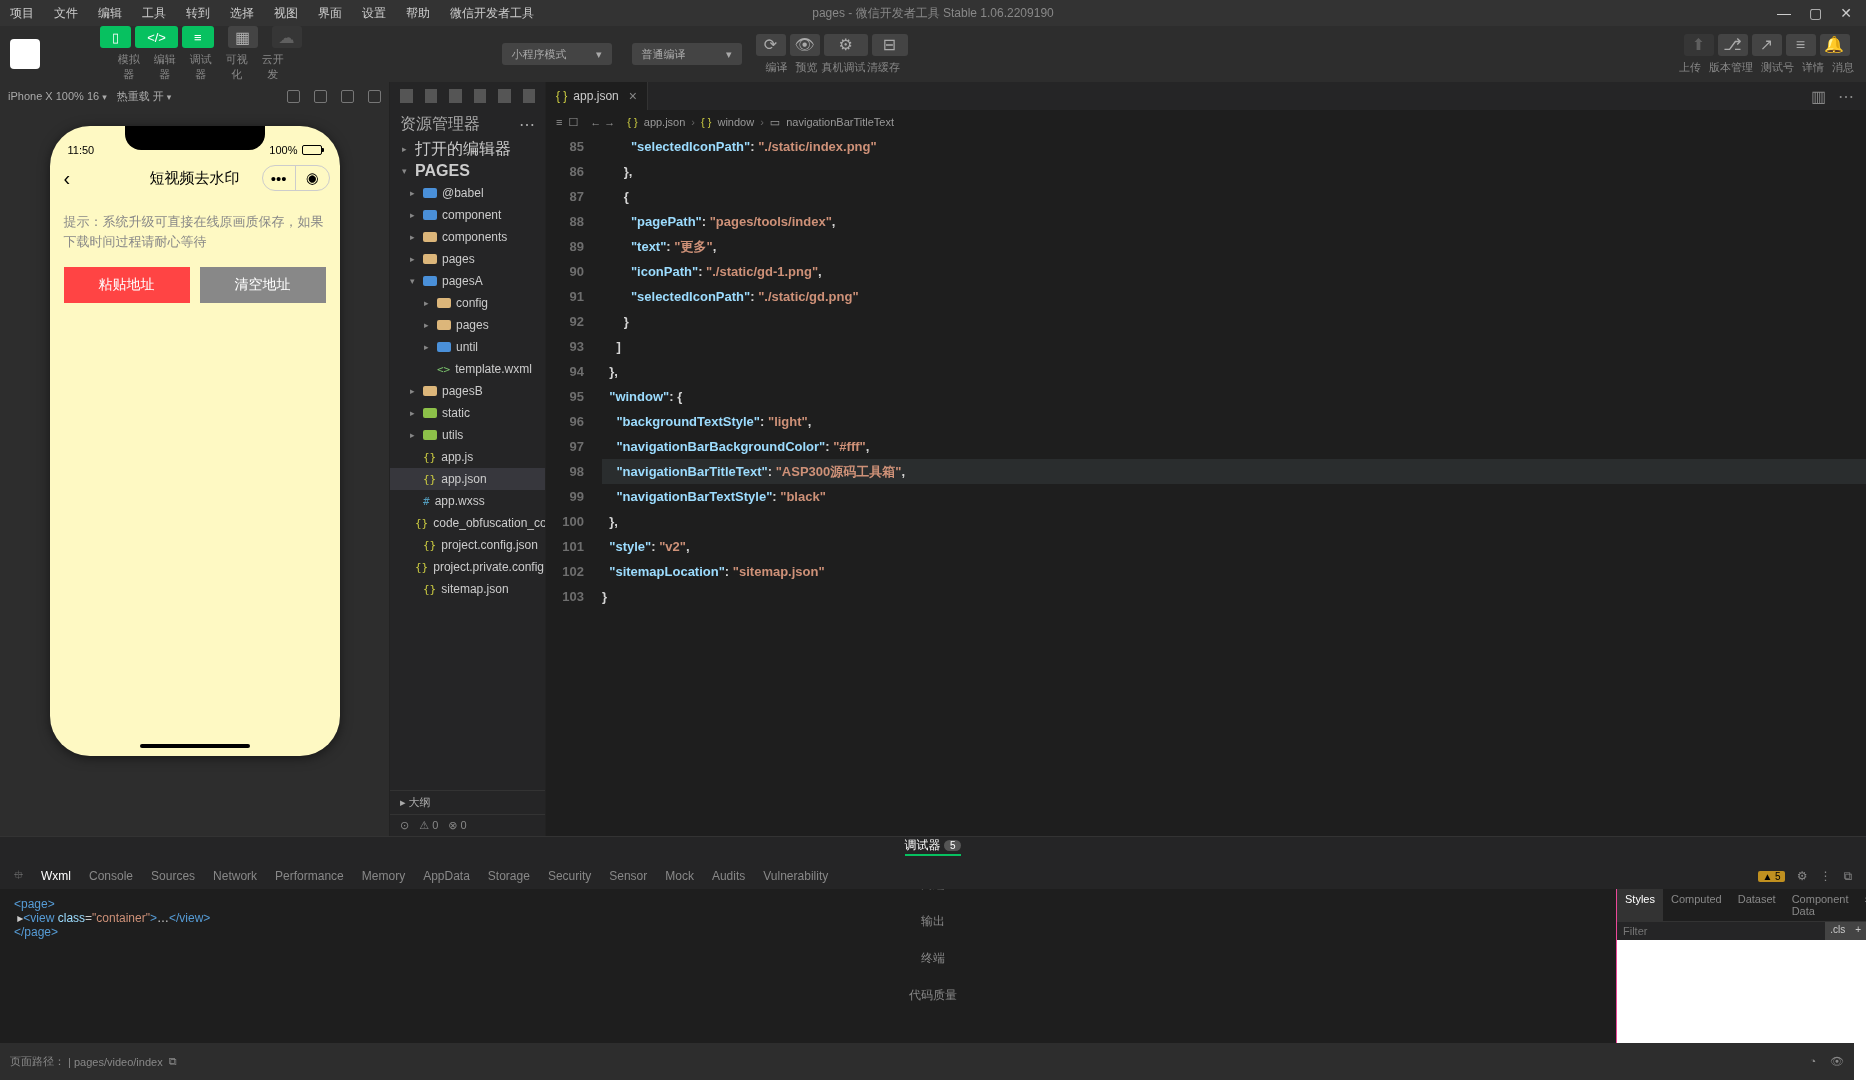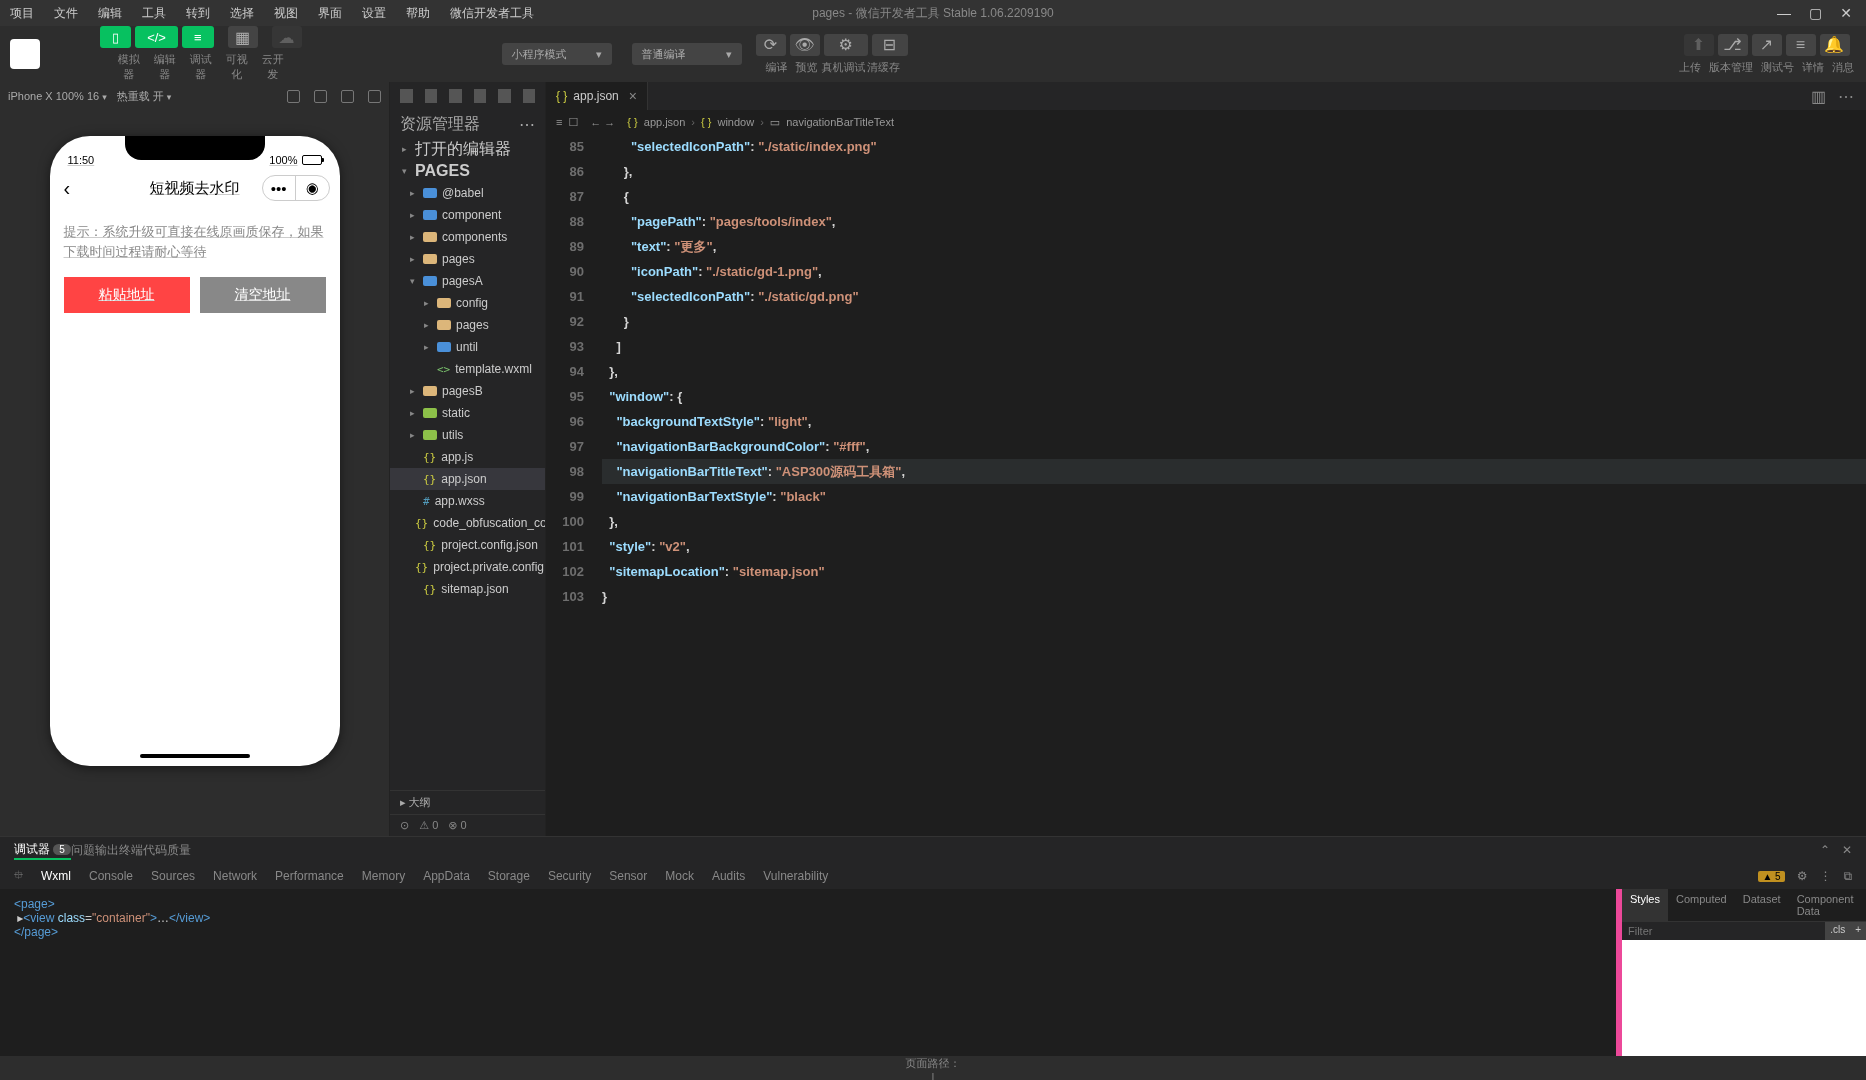--- a/index.html
+++ b/index.html
@@ -19,21 +19,21 @@
 .tbgroup .labels{display:flex;gap:4px;font-size:11px;color:#888;margin-top:4px;}
 .tbgroup .labels span{width:32px;text-align:center;}
 .select{background:#444;height:22px;border-radius:3px;padding:0 10px;font-size:11px;color:#aaa;display:flex;align-items:center;justify-content:space-between;}
 .toolbar .right{margin-left:auto;display:flex;gap:4px;}
 .main{display:flex;height:754px;}
 .simcol{width:390px;background:#2d2d2d;border-right:1px solid #222;display:flex;flex-direction:column;}
 .simbar{height:28px;display:flex;align-items:center;gap:10px;font-size:11px;color:#aaa;padding:0 8px;}
 .simbar .arrow{font-size:9px;}
 .simbar .acts{margin-left:auto;display:flex;gap:14px;}
 .simbar .acts span{width:13px;height:13px;border:1px solid #777;border-radius:2px;}
-.phone{width:290px;height:630px;background:#ffffff;border-radius:40px;margin:26px auto;position:relative;box-shadow:0 2px 12px rgba(0,0,0,0.5);text-decoration:underline;}
+.phone{width:290px;height:630px;background:#fef9c3;border-radius:40px;margin:16px auto;position:relative;box-shadow:0 2px 12px rgba(0,0,0,0.5);}
 .notch{width:140px;height:24px;background:#000;border-radius:0 0 16px 16px;position:absolute;top:0;left:75px;}
 .status{display:flex;justify-content:space-between;padding:18px 18px 0;font-size:11px;color:#000;}
 .batt{width:20px;height:10px;border:1px solid #000;border-radius:2px;position:relative;}
 .batt::after{content:"";position:absolute;right:-3px;top:2px;width:2px;height:4px;background:#000;border-radius:0 1px 1px 0;}
 .navbar{height:44px;display:flex;align-items:center;justify-content:center;position:relative;font-size:15px;color:#000;font-weight:500;}
 .navbar .back{position:absolute;left:14px;font-size:20px;}
 .capsule{position:absolute;right:10px;width:68px;height:26px;border:1px solid #ccc;border-radius:13px;display:flex;}
 .capsule span{flex:1;display:flex;align-items:center;justify-content:center;}
 .capsule span:first-child{border-right:1px solid #ccc;}
 .pcontent{padding:0 14px;}
@@ -64,40 +64,40 @@
 .etab .x{color:#888;font-size:14px;margin-left:4px;}
 .tabbar .racts{margin-left:auto;display:flex;gap:12px;padding-right:12px;color:#888;}
 .crumb{height:24px;display:flex;align-items:center;gap:6px;padding:0 10px;font-size:11px;color:#999;background:#1e1e1e;}
 .crumb .sep{color:#666;}
 .code{flex:1;display:flex;font-family:Consolas,monospace;font-size:13px;line-height:25px;overflow:hidden;font-weight:bold;}
 .gutter{width:56px;text-align:right;color:#6e6e6e;padding-right:18px;}
 .lines{flex:1;white-space:pre;}
 .lines .hl{background:#2a2d2e;display:block;width:100%;}
 .s1{color:#9cdcfe;}.s2{color:#ce9178;}.s3{color:#d4d4d4;}
 .bottom{height:244px;border-top:1px solid #333;display:flex;flex-direction:column;}
-.btabs{height:26px;display:flex;align-items:center;padding:0 14px;font-size:12px;color:#888;background:#252526;}
+.btabs{height:26px;display:flex;align-items:center;gap:20px;padding:0 14px;font-size:12px;color:#888;background:#252526;flex-direction:column;}
 .btabs .act{color:#fff;border-bottom:2px solid #07c160;} 
 .btabs .badge{background:#555;border-radius:8px;padding:0 6px;font-size:10px;}
 .btabs .r{margin-left:auto;display:flex;gap:12px;}
 .devbar{height:26px;display:flex;align-items:center;gap:18px;padding:0 14px;font-size:12px;color:#888;background:#252526;}
 .devbar .act{color:#fff;}
 .devbar .r{margin-left:auto;display:flex;gap:12px;align-items:center;}
 .warn{background:#c09020;color:#000;font-size:10px;padding:0 4px;border-radius:2px;}
 .dom{flex:1;display:flex;}
 .domtree{flex:1;padding:8px 14px;font-family:Consolas,monospace;font-size:12px;}
 .tag{color:#569cd6;}.attr{color:#9cdcfe;}.val{color:#ce9178;}
-.styles{width:250px;border-left:6px solid #ec4899;display:flex;flex-direction:column;}
+.styles{width:250px;border-left:1px solid #ec4899;display:flex;flex-direction:column;}
 .sttabs{display:flex;font-size:11px;}
 .sttabs span{padding:4px 8px;color:#888;}
 .sttabs .a{color:#fff;background:#333;}
 .filter{display:flex;border-top:1px solid #333;}
 .filter input{flex:1;background:#252526;border:none;padding:3px 6px;color:#aaa;font-size:11px;outline:none;}
 .filter .cls{padding:2px 5px;font-size:10px;background:#444;}
 .styles .body{flex:1;background:#fff;}
-.statusbar{position:absolute;bottom:0;left:0;right:0;height:24px;background:#2d2d2d;display:flex;align-items:center;padding:0 10px;font-size:11px;color:#888;flex-direction:column;}
+.statusbar{position:absolute;bottom:0;left:0;right:12px;height:37px;background:#2d2d2d;display:flex;align-items:center;padding:0 10px;font-size:11px;color:#888;}
 .statusbar .r{margin-left:auto;display:flex;gap:14px;}
 .expbot{height:22px;border-top:1px solid #333;font-size:11px;color:#888;display:flex;align-items:center;padding:0 10px;gap:10px;}
 </style>
 </head>
 <body>
 
 <div class="menubar">
   <span class="menu">项目</span>
     <span class="menu">文件</span>
     <span class="menu">编辑</span>

